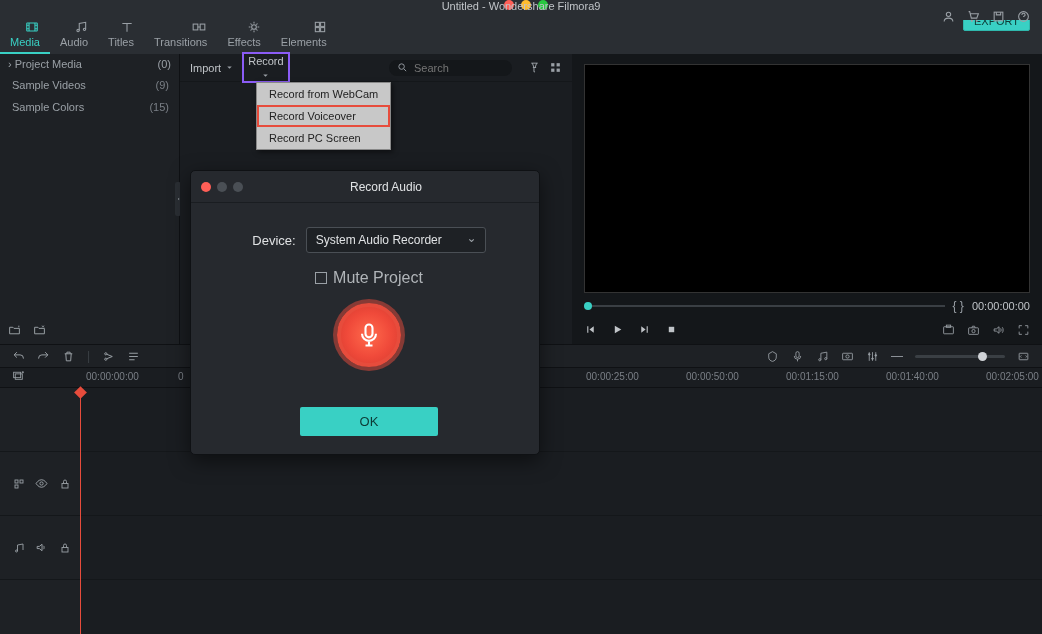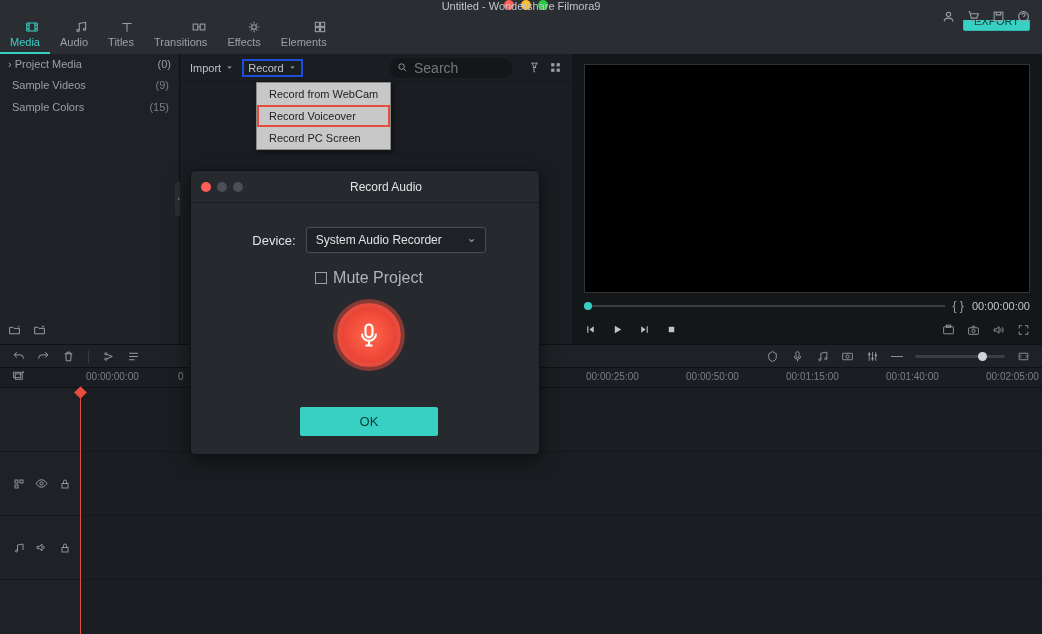--- a/index.html
+++ b/index.html
@@ -30,23 +30,23 @@
 .side-header { height: 20px; display: flex; align-items: center; justify-content: space-between; padding: 0 8px; font-size: 11px; color: #9aa0a6; }
 .side-item { display: flex; justify-content: space-between; padding: 5px 10px 5px 12px; font-size: 11px; color: #9aa0a6; }
 .side-item .count { color: #7a7f86; }
 .side-actions { position: absolute; bottom: 8px; left: 8px; display: flex; gap: 12px; }
 .collapse-handle { position:absolute; right:-2px; top:50%; transform:translateY(-50%); width:6px; height:34px; background:#2a2e33; border-radius:2px; display:flex; align-items:center; justify-content:center;}
 
 
 .media-panel { flex: 1; background: #1a1d21; position: relative; }
 .media-top { height: 28px; display: flex; align-items: center; padding: 0 10px; gap: 8px; border-bottom: 1px solid #14171a; }
 .import-btn { font-size: 11px; color: #c0c4c8; display:flex; align-items:center; gap:4px; cursor:pointer;}
-.record-btn { font-size: 11px; color: #c0c4c8; display:flex; align-items:center; gap:4px; cursor:pointer; border: 2px solid #1d4ed8; padding: 1px 4px; }
+.record-btn { font-size: 11px; color: #c0c4c8; display:flex; align-items:center; gap:4px; cursor:pointer; border: 2px solid #8b5cf6; padding: 1px 4px; flex-direction: column; }
 .search-box { margin-left: auto; display:flex; align-items:center; gap:6px; background:#14171a; border-radius:10px; padding:2px 8px; }
-.search-box input { background:transparent; border:none; outline:none; color:#9aa0a6; font-size:14px; width:90px; }
+.search-box input { background:transparent; border:none; outline:none; color:#9aa0a6; font-size:11px; width:90px; }
 .view-icons { display:flex; gap:8px; margin-left:8px; }
 
 
 .record-dropdown { position: absolute; top: 28px; left: 76px; background: #c8c8c8; border: 1px solid #888; box-shadow: 2px 2px 5px rgba(0,0,0,0.5); z-index: 5; }
 .record-dropdown div { padding: 3px 10px; font-size: 11px; color: #222; border: 2px solid transparent; cursor:pointer; white-space:nowrap; }
 .record-dropdown div.highlighted { border: 2px solid #e74c3c; }
 
 
 .preview { width: 470px; background: #14171a; display:flex; flex-direction:column; padding: 10px 12px 4px; }
 .preview-video { flex:1; background:#000; border:1px solid #333; }

